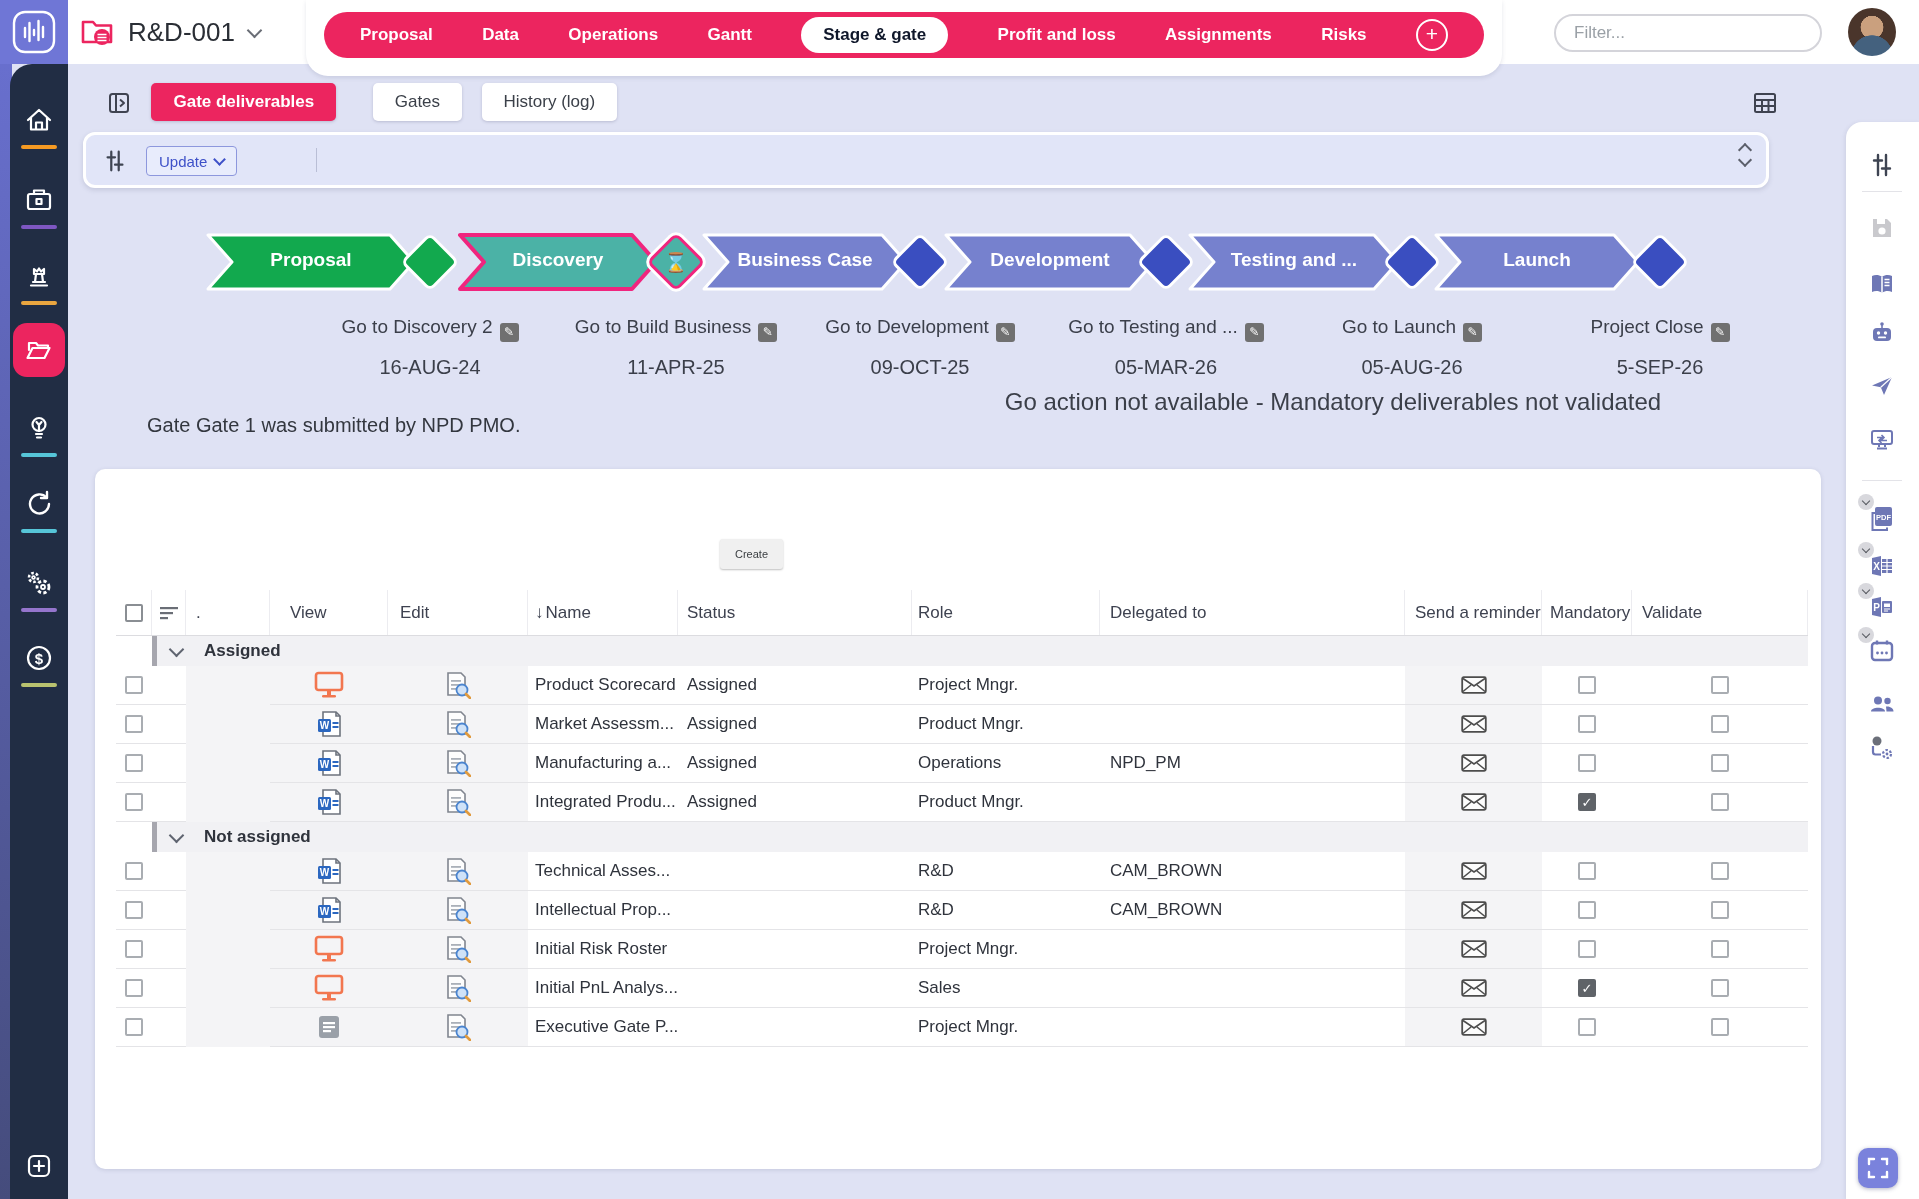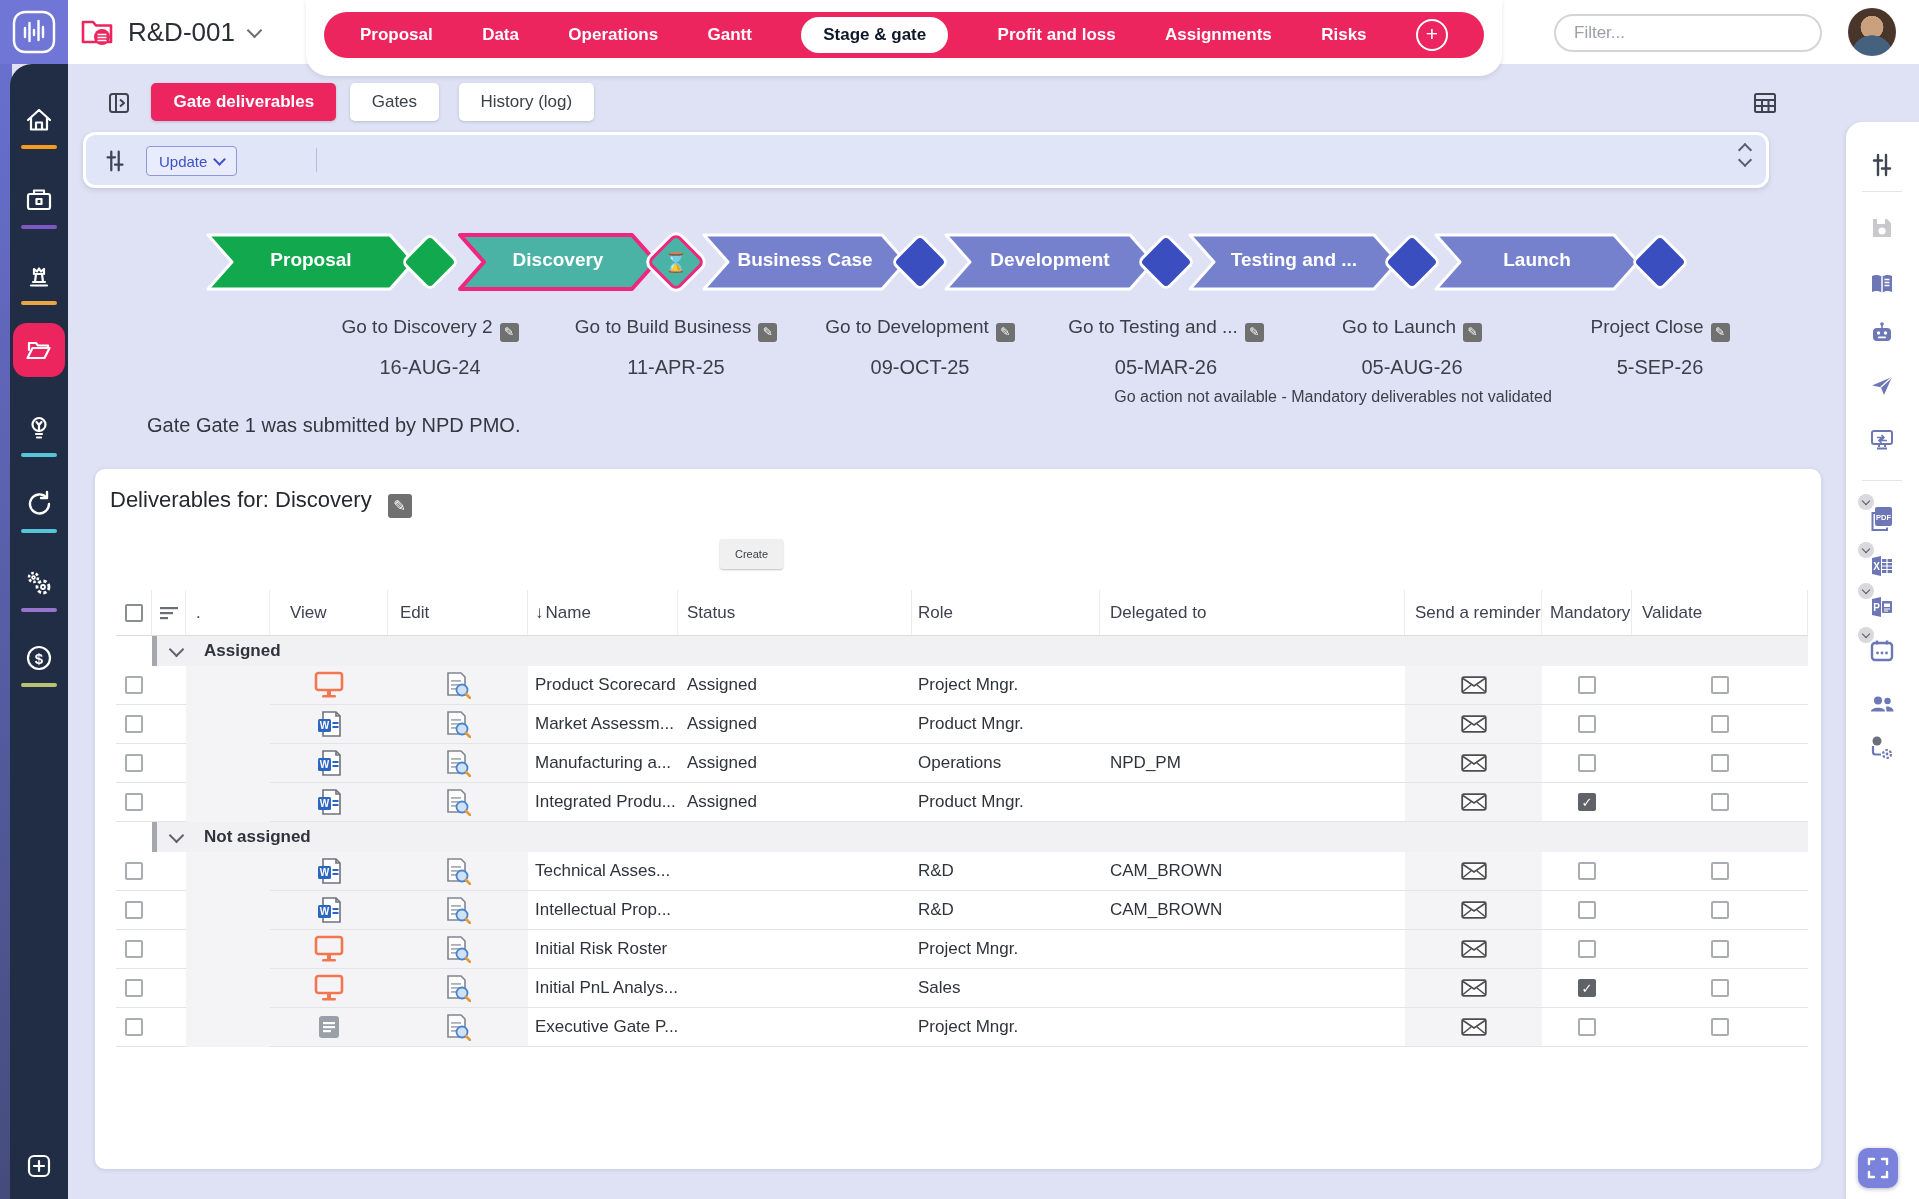--- a/index.html
+++ b/index.html
@@ -45,21 +45,21 @@
   .stage{position:absolute;top:233px;height:58px}
   .stage span{position:absolute;left:0;right:0;top:16px;text-align:center;color:#fff;font-size:19px;font-weight:700}
   .dia{position:absolute;top:241px;width:42px;height:42px;transform:rotate(45deg);border-radius:7px;border:3px solid #fff;box-sizing:border-box;cursor:pointer}
   .dia.green{background:#12a94e}
   .dia.teal{background:#4bb2a6;border-color:#f0257e;box-shadow:0 0 0 3px #fff}
   .dia.blue{background:#3a4ec0}
   .dia .hg{position:absolute;inset:0;display:flex;align-items:center;justify-content:center;transform:rotate(-45deg);color:#fff;font-size:19px}
   .gate{position:absolute;top:316px;width:260px;text-align:center;color:#3b3f4a;font-size:19px}
   .gdate{margin-top:14px;font-size:20px;color:#3b3f4a}
   .pedit{display:inline-block;width:19px;height:19px;background:#707070;border-radius:3px;color:#fff;font-size:12px;line-height:19px;text-align:center;margin-left:7px;vertical-align:-3px;cursor:pointer}
-  .warn{position:absolute;top:388px;left:933px;width:800px;text-align:center;font-size:16px;color:#3b3f49}
+  .warn{position:absolute;top:388px;left:933px;width:800px;text-align:center;font-size:24px;color:#3b3f49}
   .smsg{position:absolute;top:414px;left:147px;font-size:20px;color:#33373f}
   
   .card{position:absolute;left:95px;top:469px;width:1726px;height:700px;background:#fff;border-radius:10px;box-shadow:0 1px 4px rgba(80,85,120,.18)}
   .cardtitle{position:absolute;left:15px;top:18px;font-size:22px;color:#25282e}
   .pedit.big{width:24px;height:24px;font-size:15px;line-height:24px;margin-left:16px;vertical-align:-4px}
   .descinput{position:absolute;left:13px;top:74px;width:600px;height:28px;border:none;border-bottom:1px solid #97979c;font-size:19px;color:#333;outline:none;font-family:"Liberation Sans",sans-serif;background:transparent}
   .descinput::placeholder{color:#8a8f98}
   .createbtn{position:absolute;left:625px;top:70px;height:30px;padding:0 15px;background:#f0f0f0;border:none;border-radius:3px;font-size:11px;color:#3c4043;box-shadow:0 1px 2px rgba(0,0,0,.25);cursor:pointer;font-family:"Liberation Sans",sans-serif}
   .table{position:absolute;left:21px;top:121px;width:1692px}
   .trh,.trow,.grow{display:flex;box-sizing:border-box}
@@ -210,21 +210,21 @@
 <div class="avatar"></div>
 
 <div class="subrow">
   <span style="display:inline-flex;vertical-align:top;margin:8px 16px 0 24px">
     <svg width="24" height="24" viewBox="0 0 24 24" fill="none" stroke="#3f4350" stroke-width="2" stroke-linejoin="round">
       <rect x="3" y="3" width="18" height="18" rx="2.5"></rect>
         <path d="M9 3 V21 M13 8.5 L17 12 L13 15.5"></path>
     </svg>
   </span>
   <span class="btn pink">Gate deliverables</span>
-  <span class="btn white" style="margin-left:9px">Gates</span>
+  <span class="btn white" style="margin-left:32px">Gates</span>
   <span class="btn white" style="margin-left:15px">History (log)</span>
 </div>
 <span style="position:absolute;left:1753px;top:92px">
   <svg width="24" height="22" viewBox="0 0 24 22" fill="none" stroke="#3f4350" stroke-width="2">
     <rect x="2" y="2" width="20" height="18" rx="1.5"></rect>
       <path d="M2 8 H22 M2 14 H22 M9 8 V20 M15.5 8 V20"></path>
   </svg>
 </span>
 
 <div class="toolcard">
@@ -312,23 +312,20 @@
 </div>
 <div class="gate" style="left:1530px">
   <span>Project Close</span><span class="pedit">✎</span>
   <div class="gdate">5-SEP-26</div>
 </div>
 
 <div class="warn">Go action not available - Mandatory deliverables not validated</div>
 <div class="smsg">Gate Gate 1 was submitted by NPD PMO.</div>
 
 <div class="card">
-  <div class="cardtitle">
-    <span>Deliverables for: Discovery</span><span class="pedit big">✎</span>
-  </div>
   <button class="createbtn">Create</button>
 
   <div class="table">
 
     <div class="trh">
       <div class="c c-check">
           <span class="cb dark"></span>
         </div>
       <div class="c c-drag">
         <svg width="20" height="14" viewBox="0 0 20 14">

